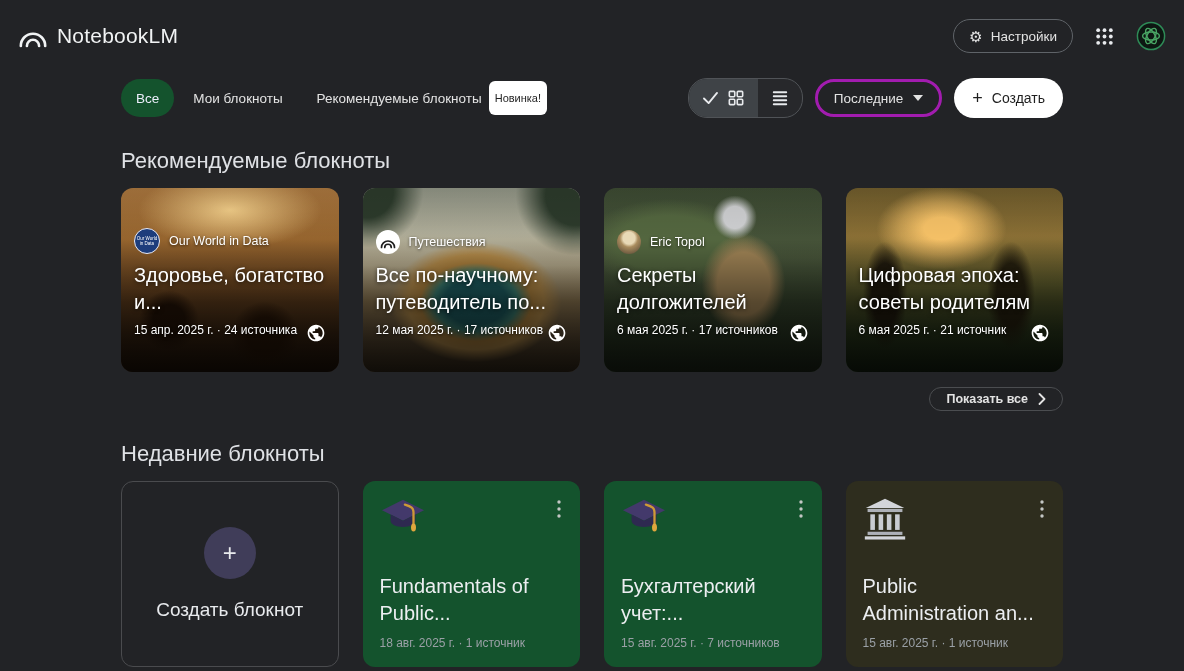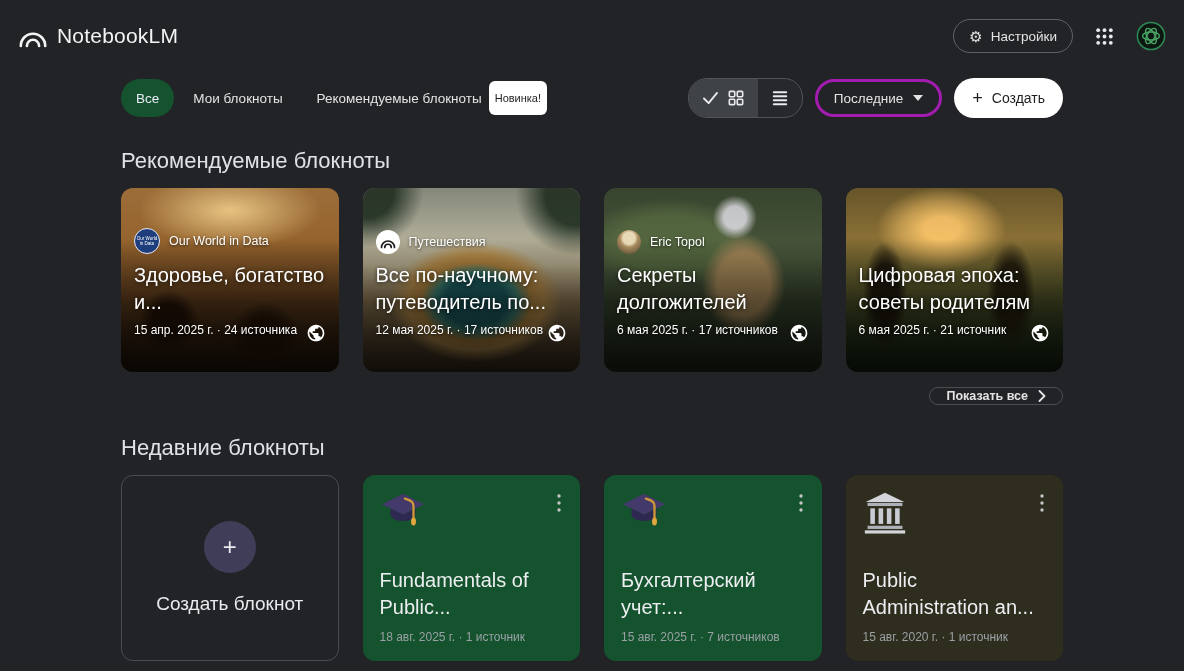--- a/index.html
+++ b/index.html
@@ -83,21 +83,21 @@
   .av4{background:#e9e7e1;}
   .av4 .pix{width:12px;height:7px;background:linear-gradient(90deg,#7aa5d8 0 4px,#e3c892 4px 8px,#9bb8d6 8px 12px);border-radius:1px;}
   .author-name{font-size:12.5px;color:#ffffff;text-shadow:0 1px 3px rgba(0,0,0,.7);}
   .ftitle{margin:0;font-size:20px;font-weight:400;line-height:1.35;color:#ffffff;
     text-shadow:0 1px 4px rgba(0,0,0,.7);}
   .meta-row{display:flex;align-items:flex-start;justify-content:space-between;margin-top:7px;}
   .fmeta{font-size:12px;color:#ffffff;text-shadow:0 1px 3px rgba(0,0,0,.8);}
   .globe{display:flex;}
   
   .show-all-row{display:flex;justify-content:flex-end;margin-top:15px;}
-  .show-all{display:flex;align-items:center;gap:10px;height:18px;padding:0 16px;
+  .show-all{display:flex;align-items:center;gap:10px;height:24px;padding:0 16px;
     border:1px solid #4b4d50;border-radius:17px;background:transparent;color:#e3e3e3;
     font-size:12.5px;font-weight:bold;cursor:pointer;font-family:inherit;}
   
   .recent-title{}
   .rcard{height:186px;border-radius:12px;padding:15px 17px;box-sizing:border-box;
     display:flex;flex-direction:column;cursor:pointer;}
   .create-card{border:1px solid #4a4b4e;background:transparent;align-items:center;justify-content:center;gap:0;}
   .plus-circle{width:52px;height:52px;border-radius:50%;background:#403d59;
     display:flex;align-items:center;justify-content:center;font-size:24px;font-weight:300;color:#e8eaed;}
   .create-card-label{font-size:19px;color:#e8eaed;margin-top:20px;}
@@ -369,16 +369,16 @@
         </span>
         <button class="kebab">
           <svg width="4" height="18" viewBox="0 0 4 18">
               <circle cx="2" cy="2" r="1.7" fill="#c4c7c5"></circle>
               <circle cx="2" cy="9" r="1.7" fill="#c4c7c5"></circle>
               <circle cx="2" cy="16" r="1.7" fill="#c4c7c5"></circle>
             </svg>
         </button>
       </div>
       <h3 class="rtitle">Public Administration an...</h3>
-      <div class="rmeta">15 авг. 2020 г. · 1 источник</div>
+      <div class="rmeta">15 авг. 2025 г. · 1 источник</div>
     </article>
   </div>
 </div>
 
 </body></html>

